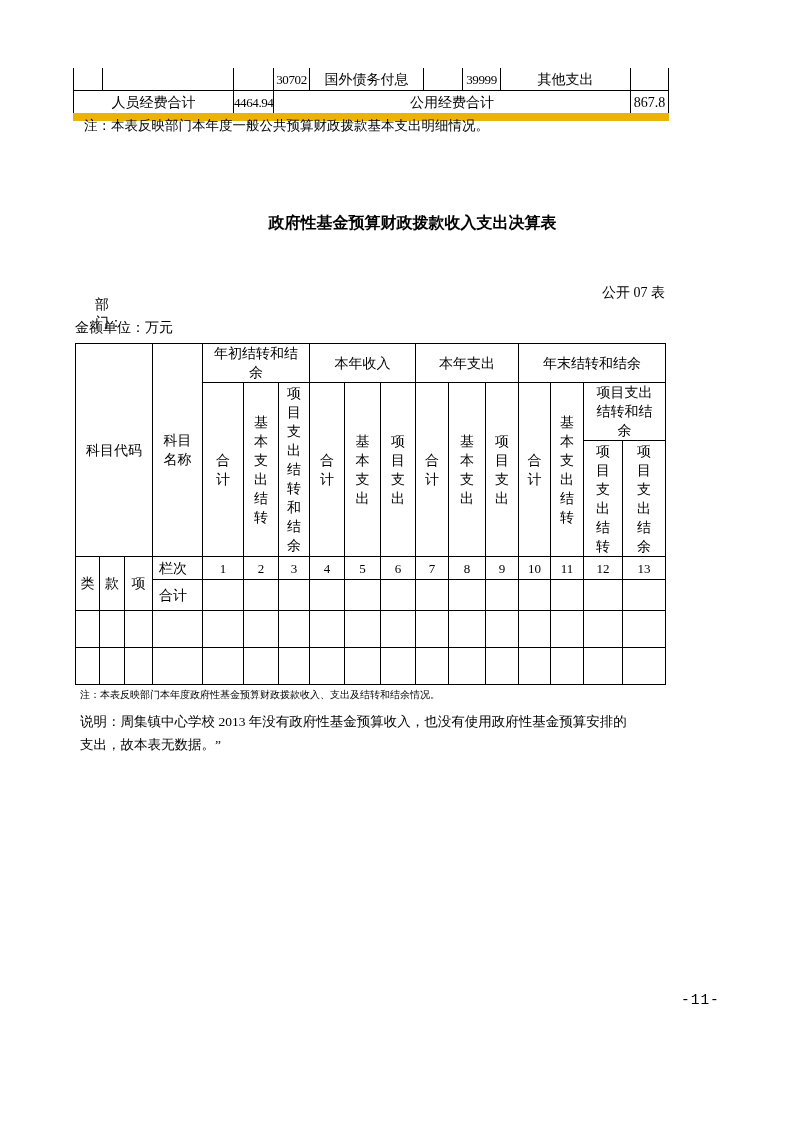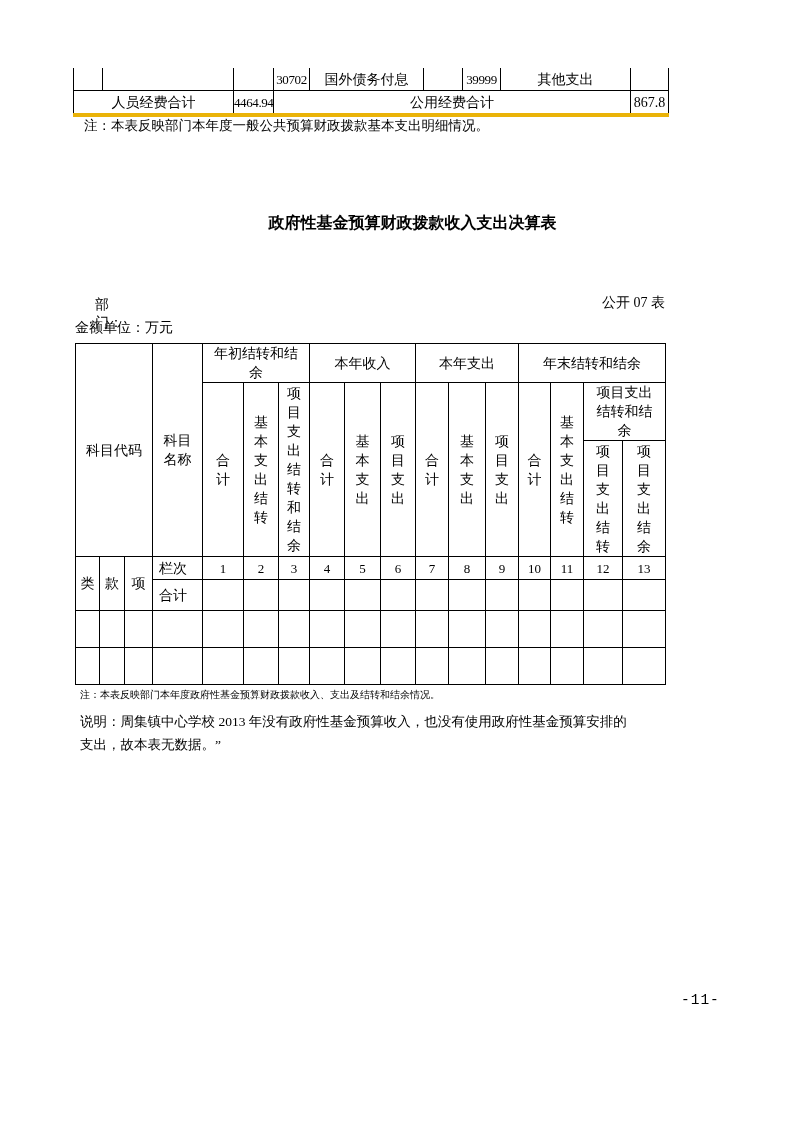--- a/index.html
+++ b/index.html
@@ -8,29 +8,29 @@
     font-family:"Liberation Serif","DejaVu Serif",serif; color:#000; overflow:hidden;padding-left:32px;
   }
   table { border-collapse:collapse; table-layout:fixed; }
   td { border:1px solid #000; padding:0; font-size:14px; text-align:center;
        vertical-align:middle; overflow:hidden; line-height:19px; }
 
   
   .frag { position:absolute; left:73px; top:68px; width:595px; }
   .frag td { height:22px; }
   .frag tr:first-child td { border-top:none; }
-  .frag tr:last-child td { border-bottom:4px solid #eab308; }
+  .frag tr:last-child td { border-bottom:8px solid #eab308; }
   .tight { font-size:13px; letter-spacing:-0.4px; }
 
   .note-frag { position:absolute; left:84px; top:117px; font-size:13.5px; }
 
   .title { position:absolute; left:0; top:213px; width:100%; text-align:center;
            font-size:16px; font-weight:bold; margin:0; }
 
-  .table-code { position:absolute; left:75px; top:294px; width:590px; text-align:right; font-size:14px; }
+  .table-code { position:absolute; left:75px; top:284px; width:590px; text-align:right; font-size:14px; }
   .dept { position:absolute; left:95px; top:296px; font-size:14px; line-height:18px; white-space:pre-line; }
   .unit { position:absolute; left:75px; top:319px; width:590px; font-size:14px; }
 
   
   .main { position:absolute; left:75px; top:343px; width:590px; }
   .vtext { display:inline-block; width:15px; word-break:break-all;
            line-height:19px; text-align:center; }
   .wrap2 { display:inline-block; max-width:30px; }
   .wrap4 { display:inline-block; max-width:58px; }
   .wrap6 { display:inline-block; max-width:86px; }

